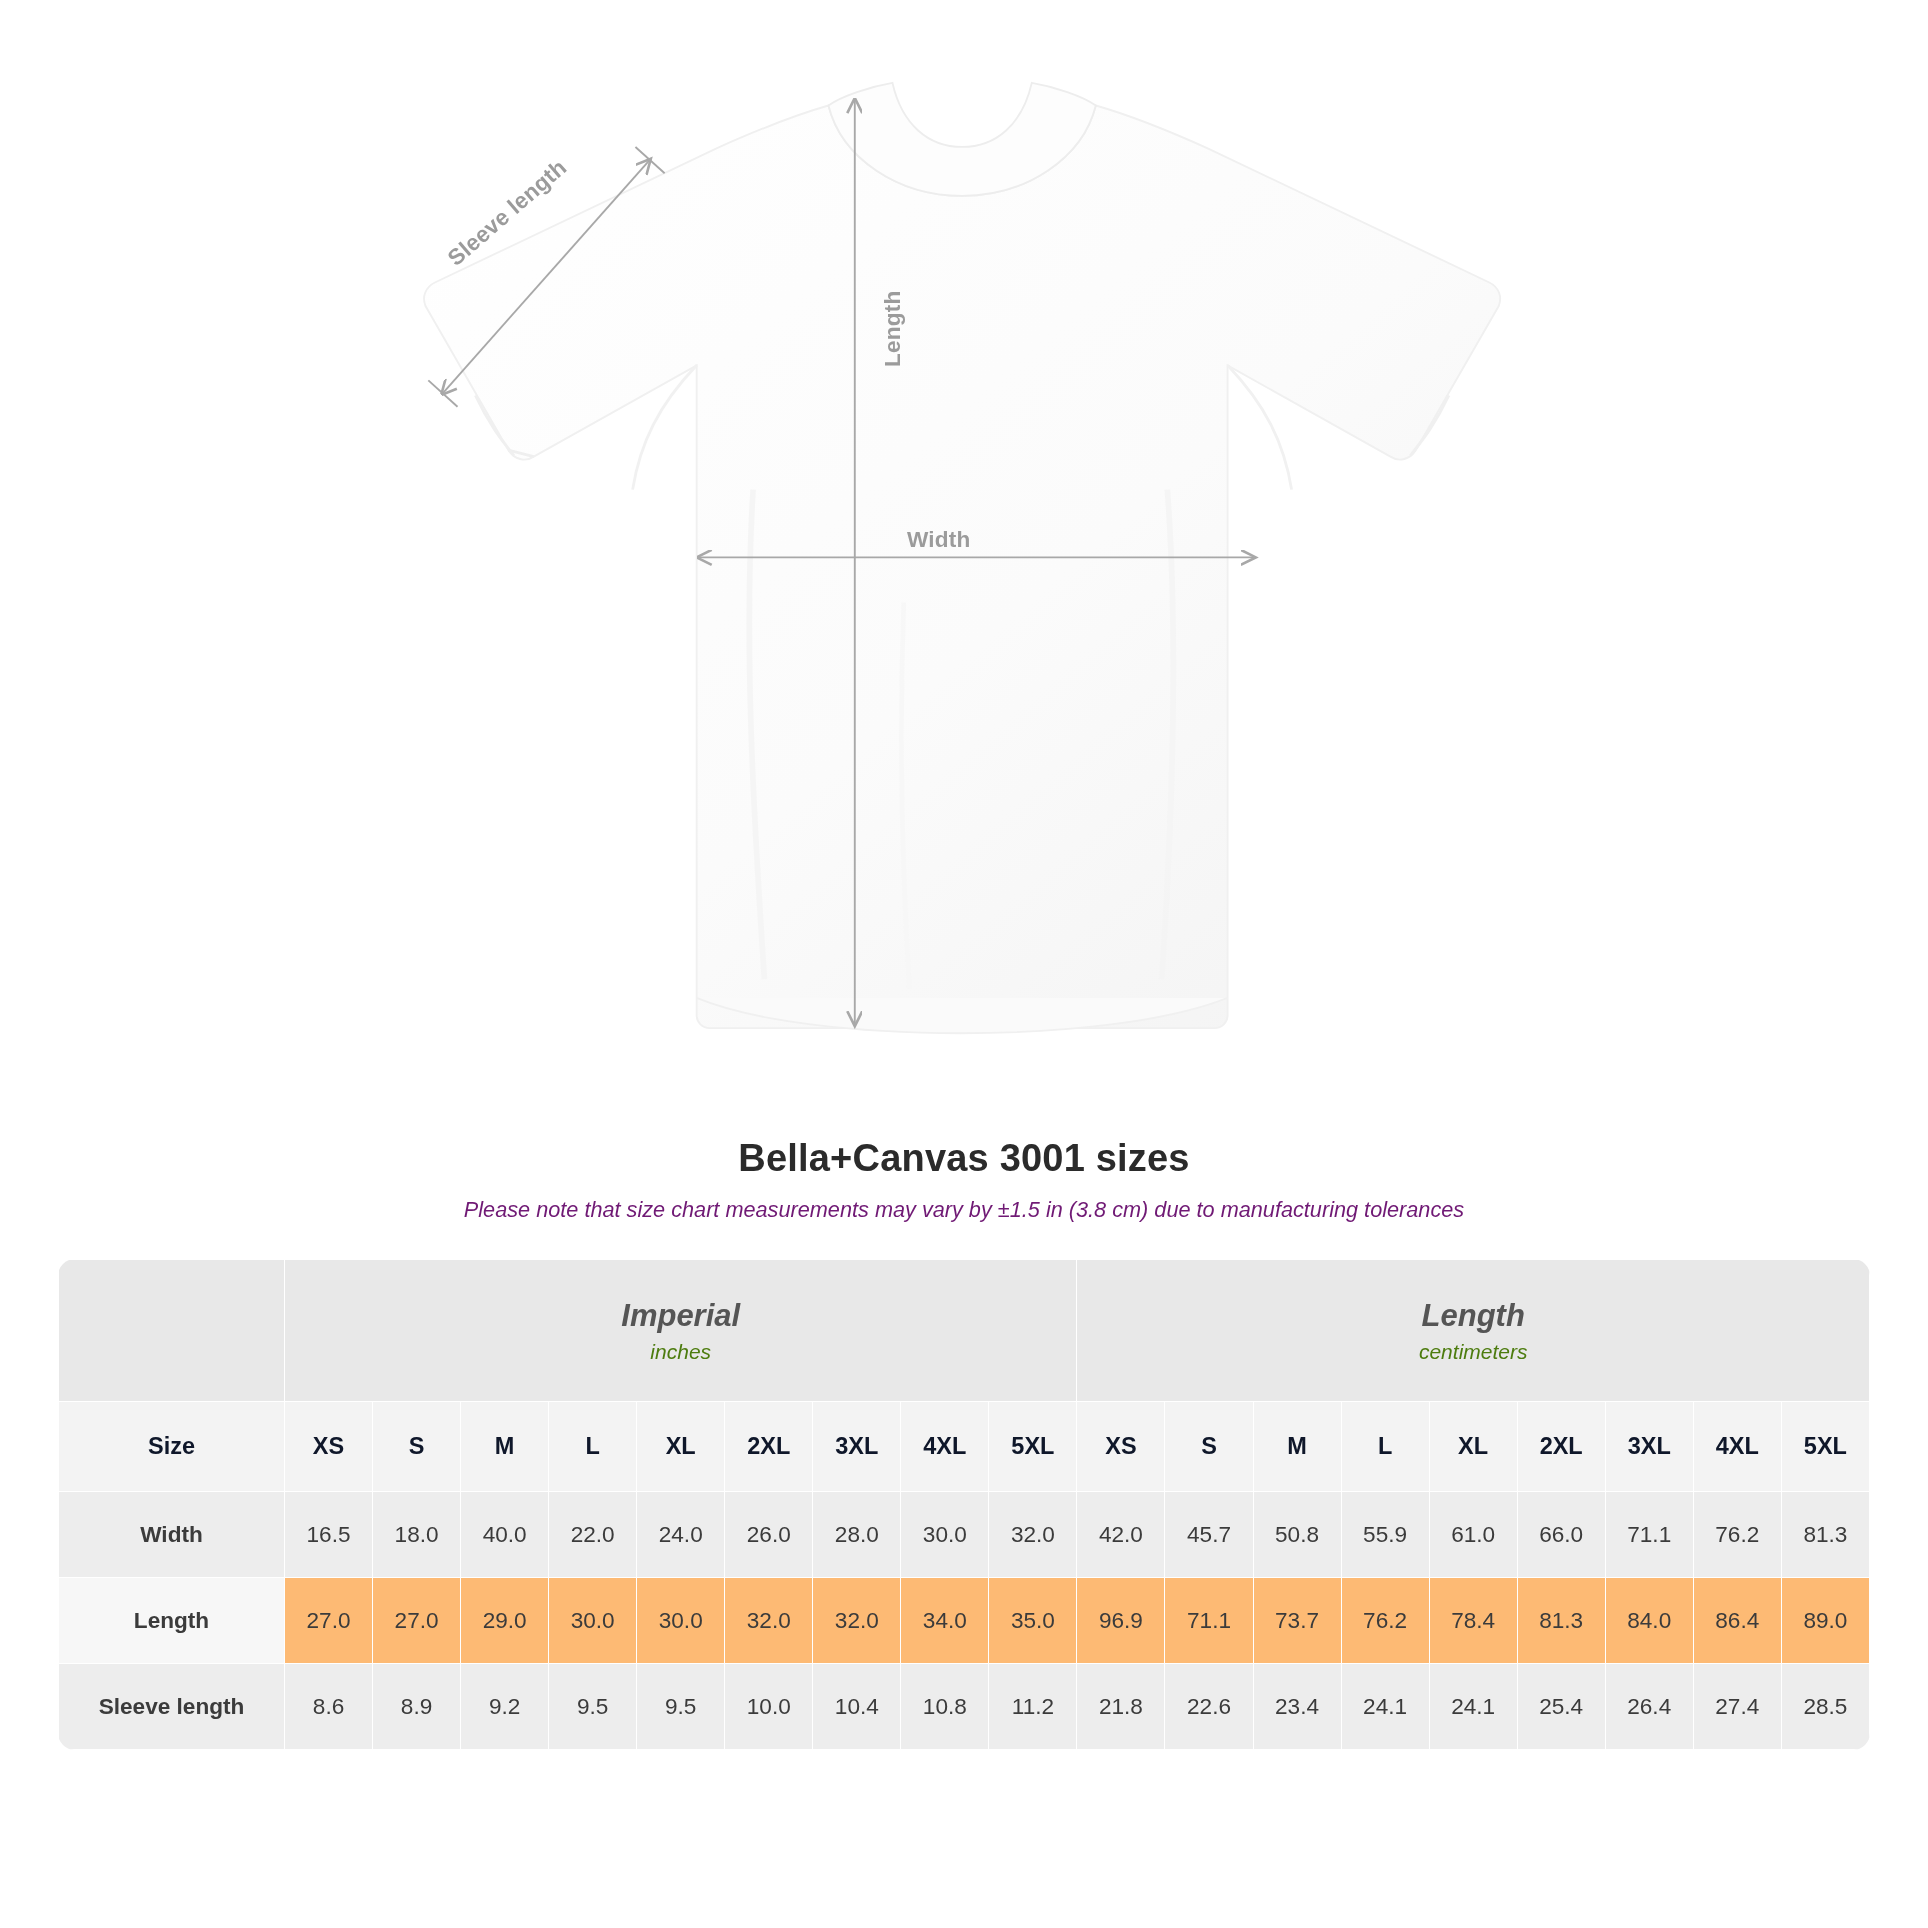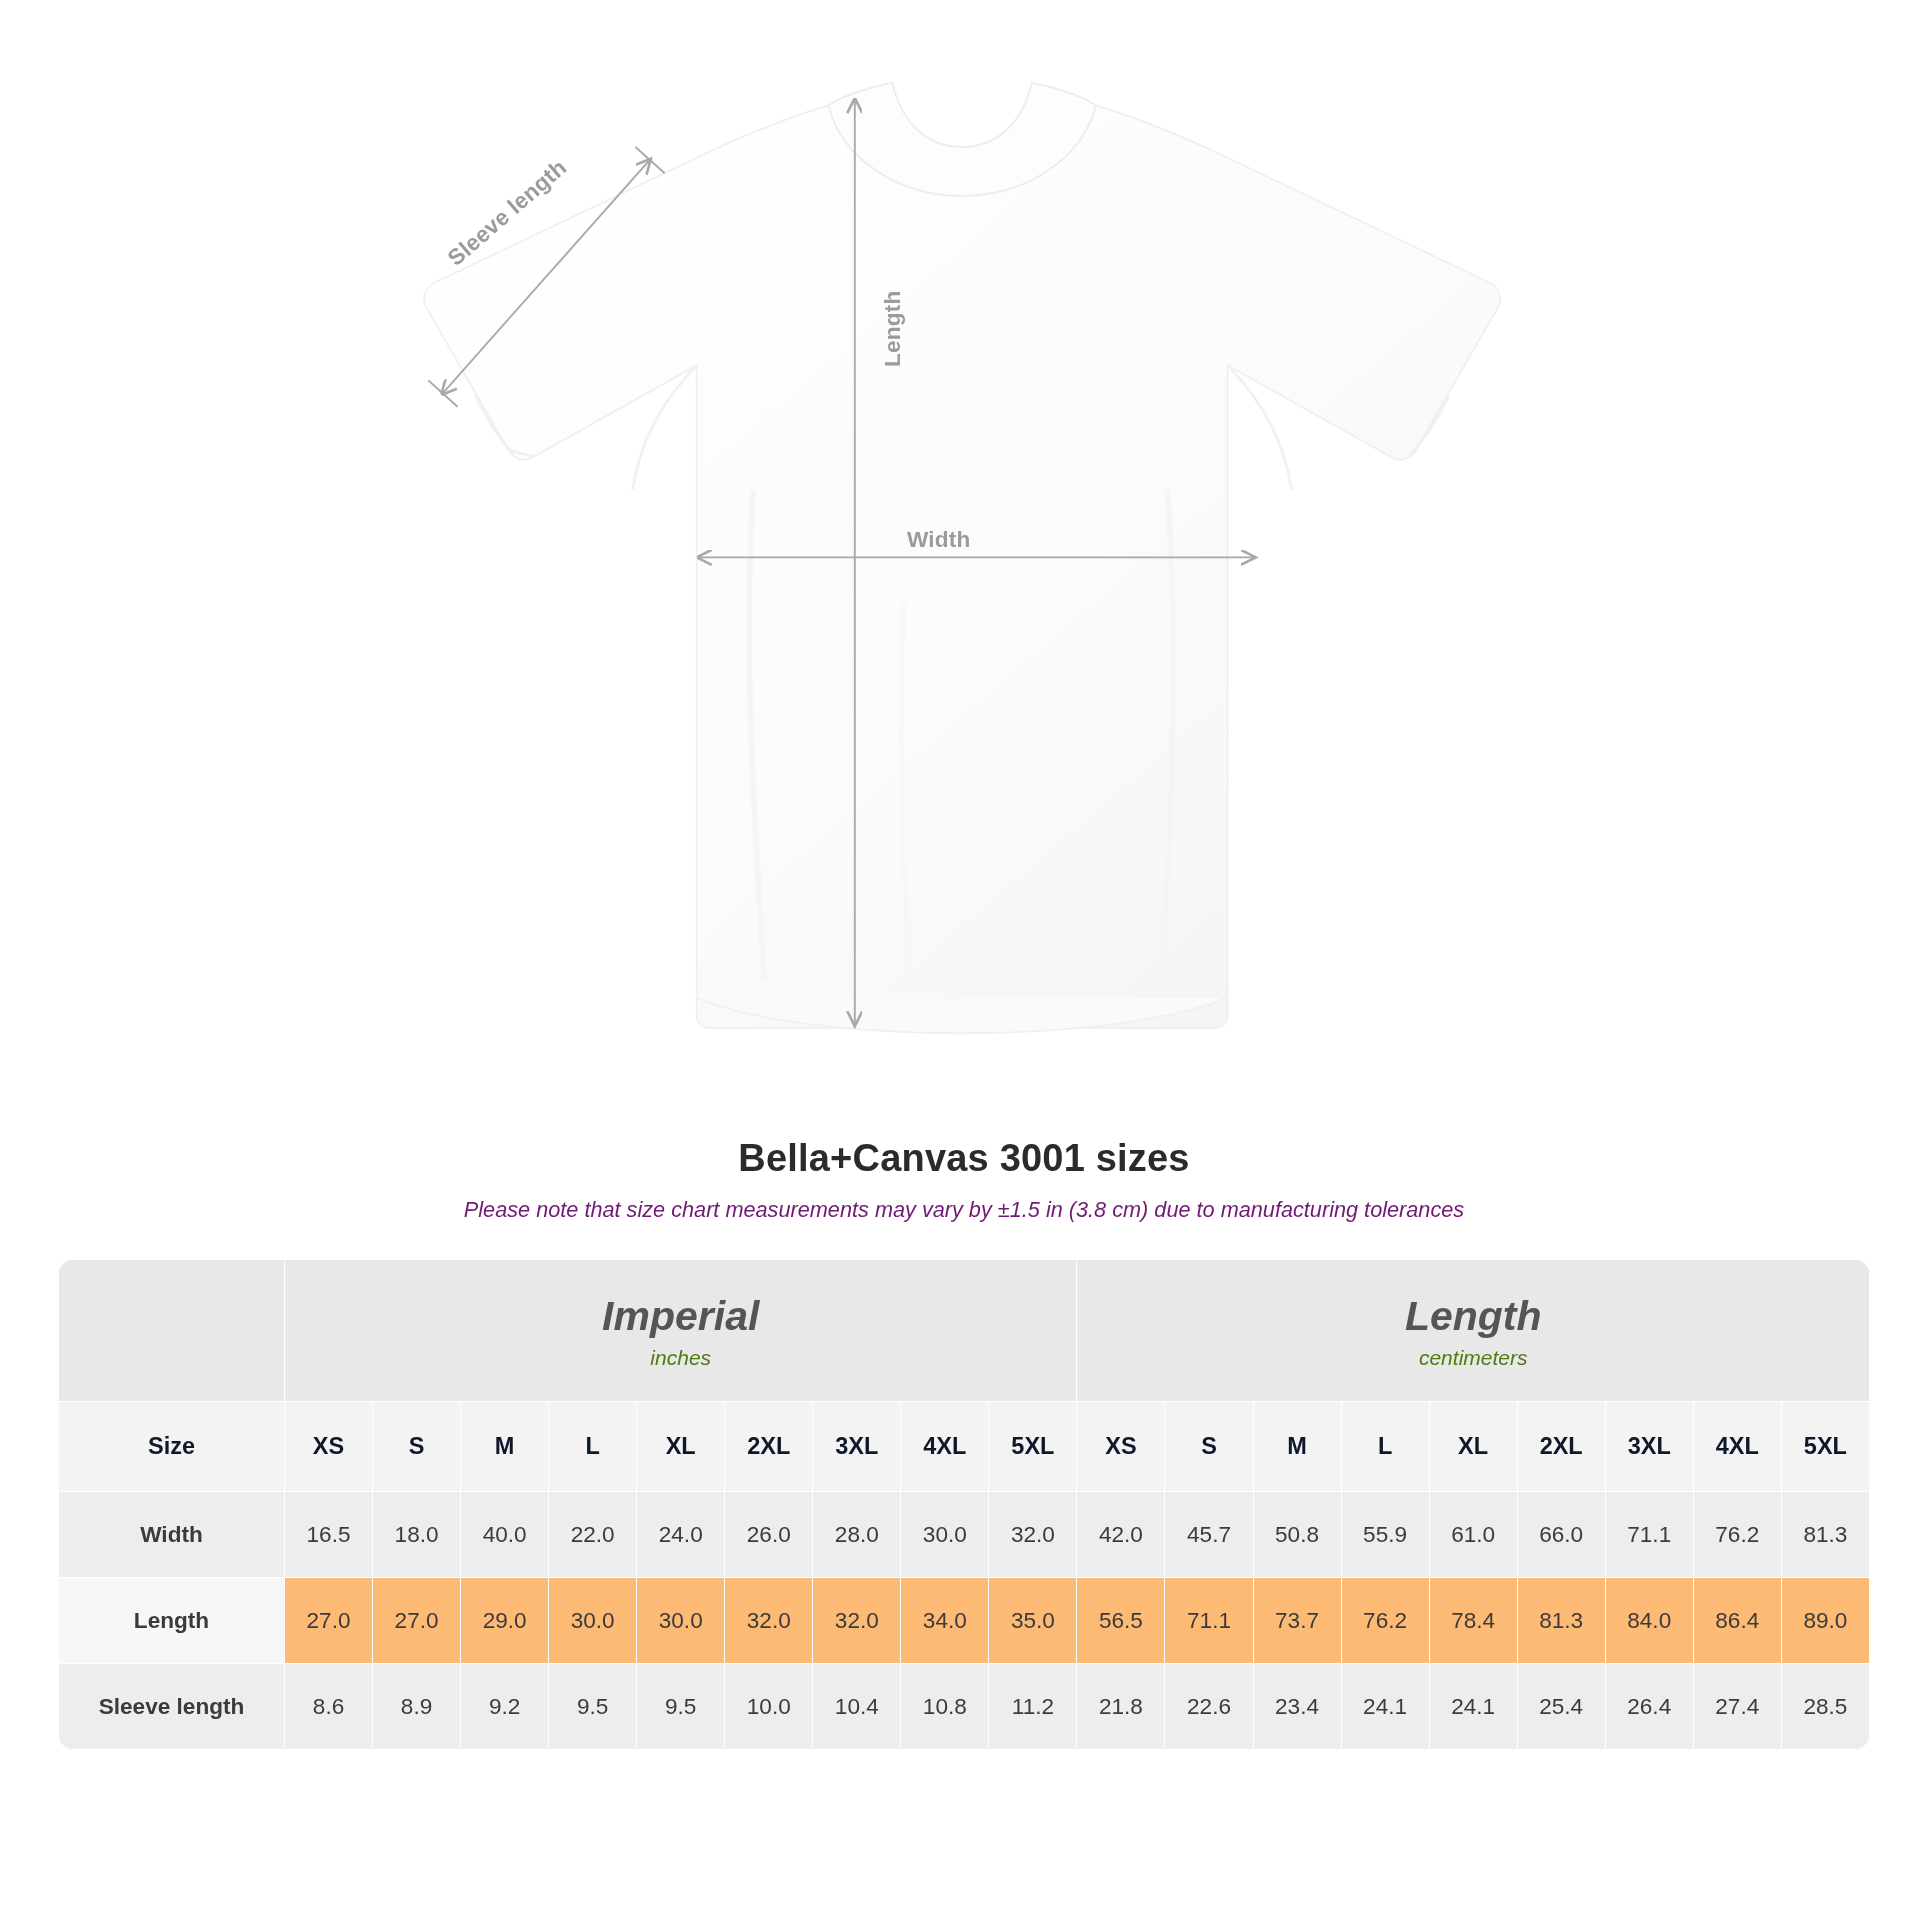--- a/index.html
+++ b/index.html
@@ -96,21 +96,21 @@
     color: #3b3b3b;
     padding: 0;
   }
 
   .unit-head {
     background: #e8e8e8;
     height: 141px;
     vertical-align: middle;
   }
   .unit-head .unit-name {
-    font-size: 41px;
+    font-size: 31px;
     font-weight: bold;
     font-style: italic;
     color: #555555;
     line-height: 1.25;
   }
   .unit-head .unit-sub {
     font-size: 21px;
     font-style: italic;
     color: #4d7c0f;
     margin-top: 3.8px;
@@ -304,21 +304,21 @@
           <td class="rowlabel">Length</td>
           <td>27.0</td>
           <td>27.0</td>
           <td>29.0</td>
           <td>30.0</td>
           <td>30.0</td>
           <td>32.0</td>
           <td>32.0</td>
           <td>34.0</td>
           <td>35.0</td>
-          <td>56.5</td>
+          <td>96.9</td>
           <td>71.1</td>
           <td>73.7</td>
           <td>76.2</td>
           <td>78.4</td>
           <td>81.3</td>
           <td>84.0</td>
           <td>86.4</td>
           <td>89.0</td>
         </tr>
 

